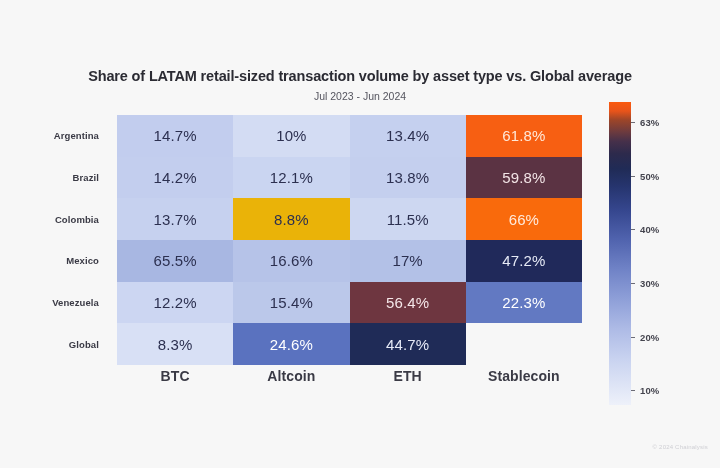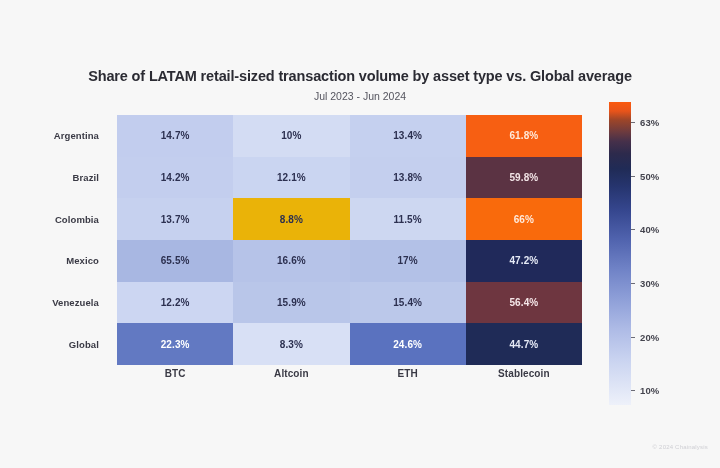--- a/index.html
+++ b/index.html
@@ -61,22 +61,22 @@
     grid-template-columns: repeat(4, 1fr);
     grid-template-rows: repeat(6, 1fr);
   }
   .cell {
     position: relative;
     display: flex;
     align-items: center;
     justify-content: center;
   }
   .cell-label {
-    font-size: 10px;
-    font-weight: bold;
+    font-size: 15px;
+    font-weight: normal;
     letter-spacing: 0.1px;
     pointer-events: none;
   }
 
   
   .row-labels {
     position: absolute;
     left: 0;
     top: 115px;
     width: 108px;
@@ -102,21 +102,21 @@
     top: 368px;
     width: 465px;
     height: 22px;
     display: grid;
     grid-template-columns: repeat(4, 1fr);
   }
   .col-label {
     display: flex;
     align-items: flex-start;
     justify-content: center;
-    font-size: 10px;
+    font-size: 14px;
     font-weight: bold;
     color: #3a3a45;
     letter-spacing: 0.1px;
   }
 
   
   .cbar-wrap {
     position: absolute;
     left: 609px;
     top: 102px;
@@ -249,23 +249,20 @@
         </div>
         <div class="cell" style="background: rgb(179, 193, 231);">
           <span class="cell-label" style="color: rgb(44, 48, 80);">17%</span>
         </div>
         <div class="cell" style="background: rgb(32, 41, 90);">
           <span class="cell-label" style="color: rgb(230, 234, 246);">47.2%</span>
         </div>
         <div class="cell" style="background: rgb(204, 214, 242);">
           <span class="cell-label" style="color: rgb(44, 48, 80);">12.2%</span>
         </div>
-        <div class="cell" style="background: rgb(185, 198, 233);">
-          <span class="cell-label" style="color: rgb(44, 48, 80);">15.9%</span>
-        </div>
         <div class="cell" style="background: rgb(187, 200, 234);">
           <span class="cell-label" style="color: rgb(44, 48, 80);">15.4%</span>
         </div>
         <div class="cell" style="background: rgb(110, 54, 64);">
           <span class="cell-label" style="color: rgb(245, 230, 232);">56.4%</span>
         </div>
         <div class="cell" style="background: rgb(98, 121, 194);">
           <span class="cell-label" style="color: rgb(255, 255, 255);">22.3%</span>
         </div>
         <div class="cell" style="background: rgb(216, 224, 245);">

